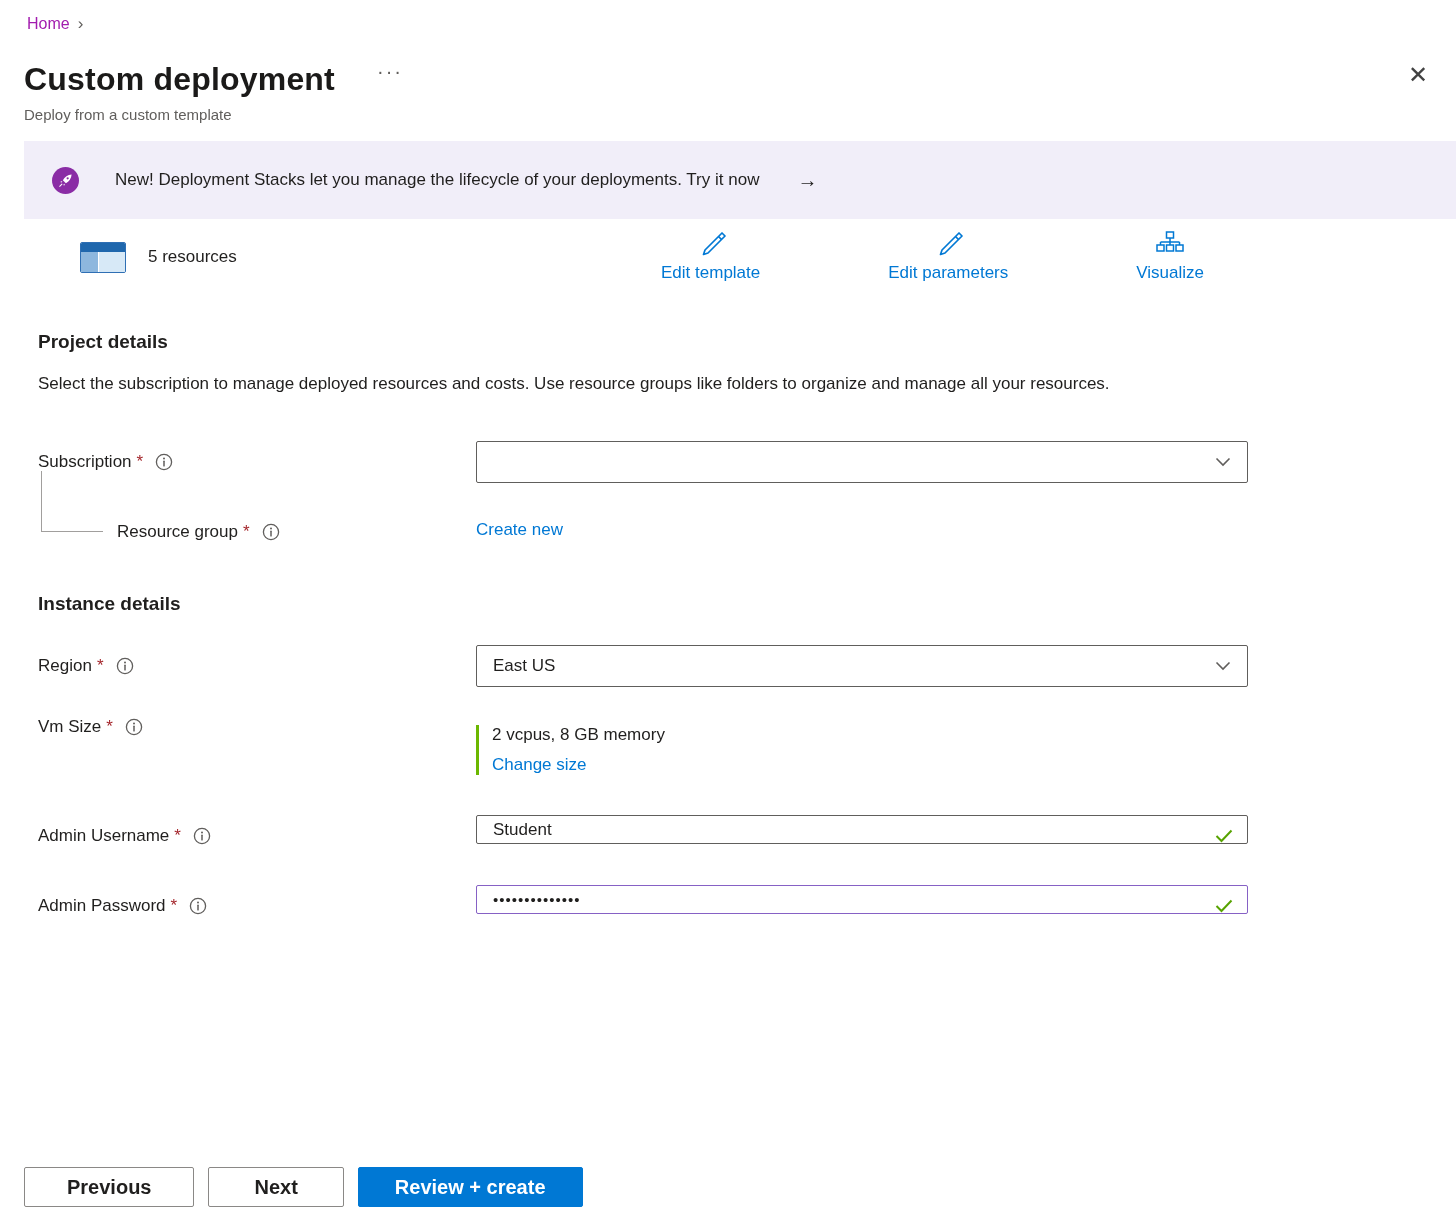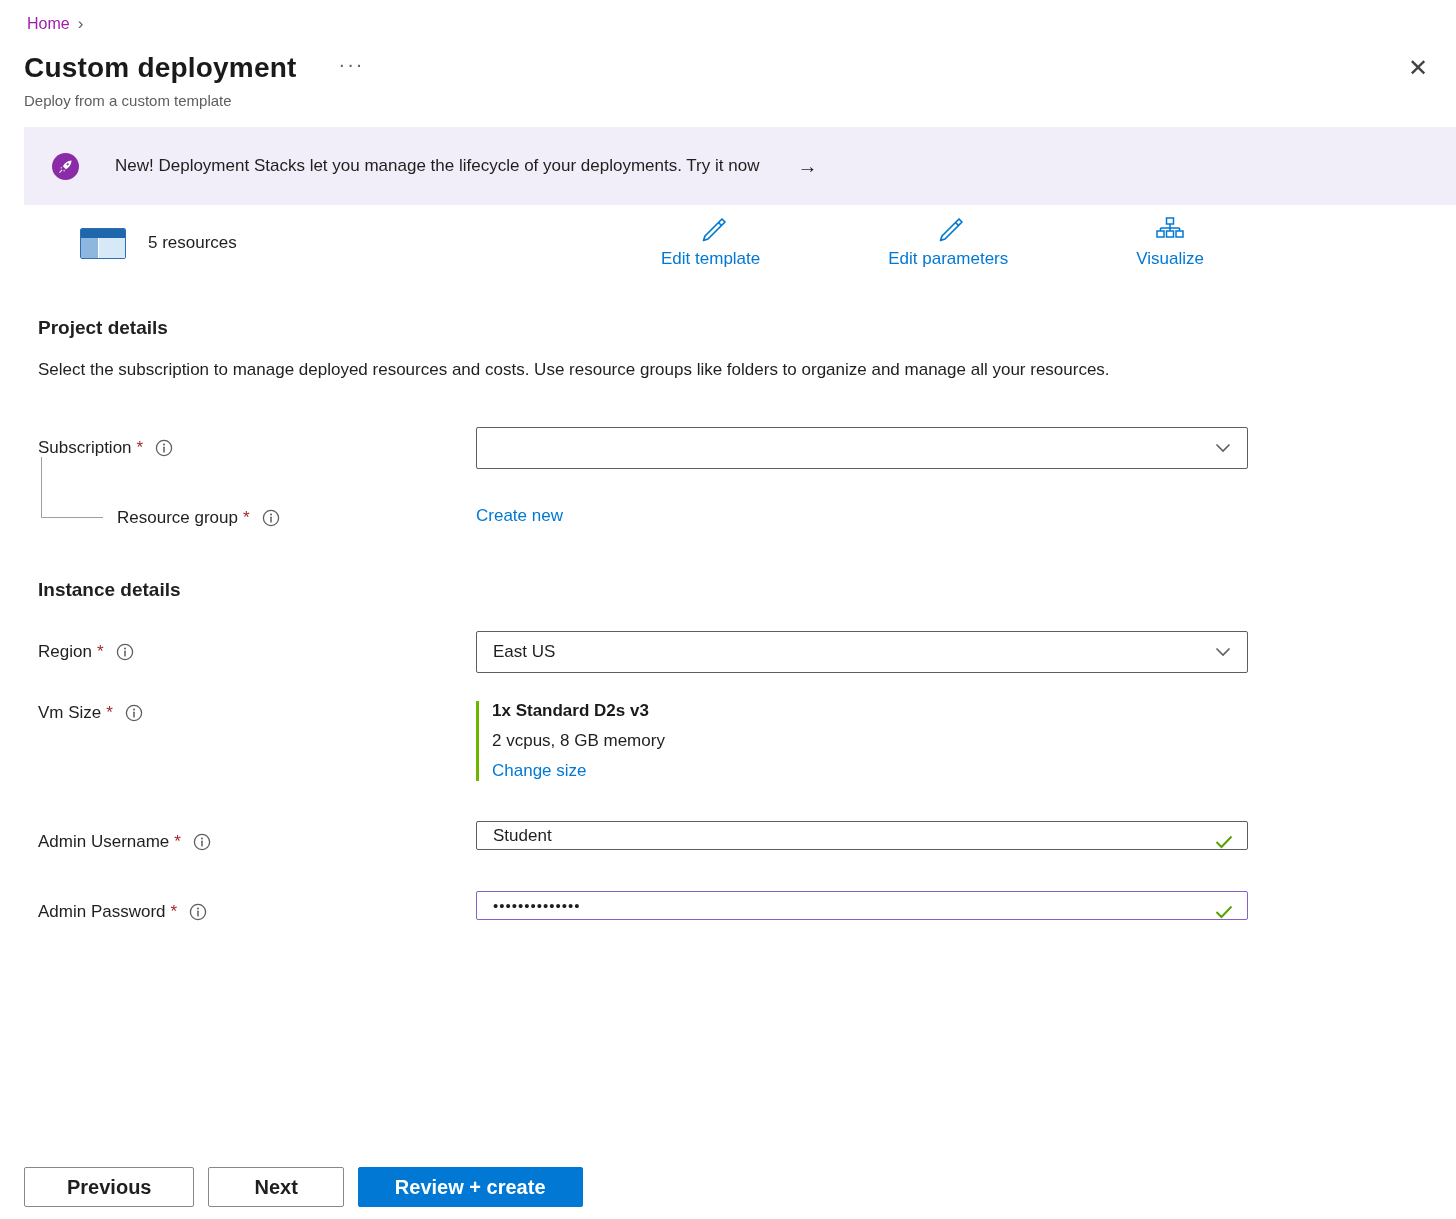--- a/index.html
+++ b/index.html
@@ -10,21 +10,21 @@
   }
   .page { padding: 10px 0 0 0; }
 
   
   .breadcrumb { padding: 4px 24px 0 27px; font-size: 16px; display: flex; align-items: center; gap: 8px; }
   .breadcrumb a { color: #a21caf; text-decoration: none; cursor: pointer; }
   .crumb-sep { color: #605e5c; font-size: 17px; }
 
   
   .title-row { display: flex; align-items: center; padding: 18px 20px 0 24px; }
-  .page-title { font-size: 28px; font-weight: 700; letter-spacing: 0.2px; color: #1b1a19; }
+  .page-title { font-size: 32px; font-weight: 700; letter-spacing: 0.2px; color: #1b1a19; margin-top: 9px; }
   .title-ellipsis { color: #605e5c; font-size: 20px; margin-left: 42px; letter-spacing: 2px; margin-top: -8px; cursor: pointer; }
   .close-btn { margin-left: auto; font-size: 24px; color: #424242; cursor: pointer; font-weight: 300; padding: 2px 8px; line-height: 1; }
   .subtitle { padding: 8px 24px 0 24px; font-size: 15px; color: #605e5c; }
 
   
   .banner {
     margin: 18px 0 0 24px; height: 78px; background: #f1eef9;
     display: flex; align-items: center; padding-left: 28px; gap: 36px;
   }
   .banner-icon-wrap {
@@ -254,21 +254,20 @@
         <span class="info-wrap">
           <svg width="18" height="18" viewBox="0 0 18 18">
             <circle cx="9" cy="9" r="7.6" fill="none" stroke="#605e5c" stroke-width="1.3"></circle>
             <circle cx="9" cy="5.6" r="1" fill="#605e5c"></circle>
             <rect x="8.25" y="7.6" width="1.5" height="6" rx="0.7" fill="#605e5c"></rect>
           </svg>
         </span>
       </div>
       <div class="control-col">
         <div class="vm-block">
-          <div class="vm-name">1x Standard D2s v3</div>
           <div class="vm-specs">2 vcpus, 8 GB memory</div>
           <a class="link vm-change">Change size</a>
         </div>
       </div>
     </div>
 
     <div class="form-row">
       <div class="label-col">
         <span class="field-label">Admin Username</span>
         <span class="req">*</span>

